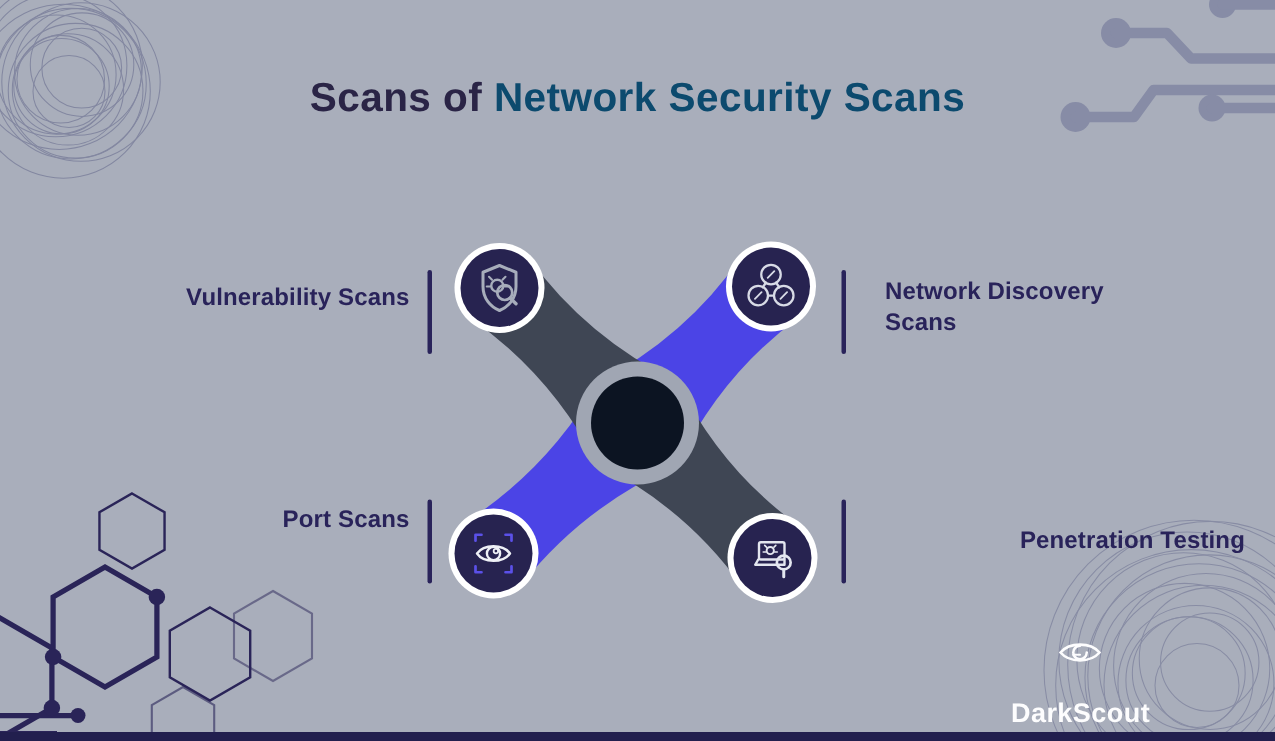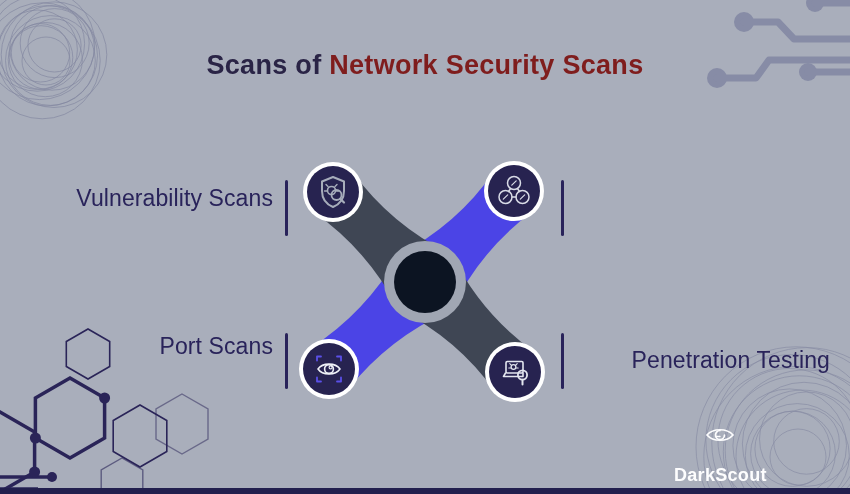--- a/index.html
+++ b/index.html
@@ -9,24 +9,24 @@
     font-family:"Liberation Sans","DejaVu Sans",sans-serif;
   }
   svg{display:block;}
   .layer{position:absolute;left:0;top:0;width:850px;height:494px;}
 
   .title{
     position:absolute;left:0;top:50px;width:850px;text-align:center;
     font-size:27px;font-weight:800;letter-spacing:.3px;color:#2a2446;
     margin:0;
   }
-  .title .accent{color:#7f1d1d;}
+  .title .accent{color:#0c4a6e;}
 
   .node-label{
-    position:absolute;font-size:23px;font-weight:400;color:#29235a;
+    position:absolute;font-size:16px;font-weight:700;color:#29235a;
     line-height:21px;letter-spacing:.1px;
   }
   .lbl-vuln{left:60px;top:188px;width:213px;text-align:right;}
   .lbl-netdisc{left:590px;top:184px;width:185px;text-align:left;}
   .lbl-port{left:60px;top:336px;width:213px;text-align:right;}
   .lbl-pentest{left:590px;top:350px;width:240px;text-align:right;}
 
   .divider{
     position:absolute;width:3px;height:56px;background:#29235a;border-radius:2px;
   }
@@ -181,20 +181,21 @@
         <path d="M29.5,29.8 V34.5" stroke-width="2"></path>
       </g>
     </g>
   </svg>
 
   <h1 class="title"><span>Scans of </span><span class="accent">Network Security Scans</span></h1>
 
   <div class="node-label lbl-vuln">Vulnerability Scans</div>
   <div class="divider div-tl"></div>
 
+  <div class="node-label lbl-netdisc">Network Discovery Scans</div>
   <div class="divider div-tr"></div>
 
   <div class="node-label lbl-port">Port Scans</div>
   <div class="divider div-bl"></div>
 
   <div class="node-label lbl-pentest">Penetration Testing</div>
   <div class="divider div-br"></div>
 
   <div class="brand">
     <svg width="30" height="22" viewBox="0 0 30 22" fill="none" stroke="#fdfdfe" stroke-width="1.7" stroke-linecap="round">

